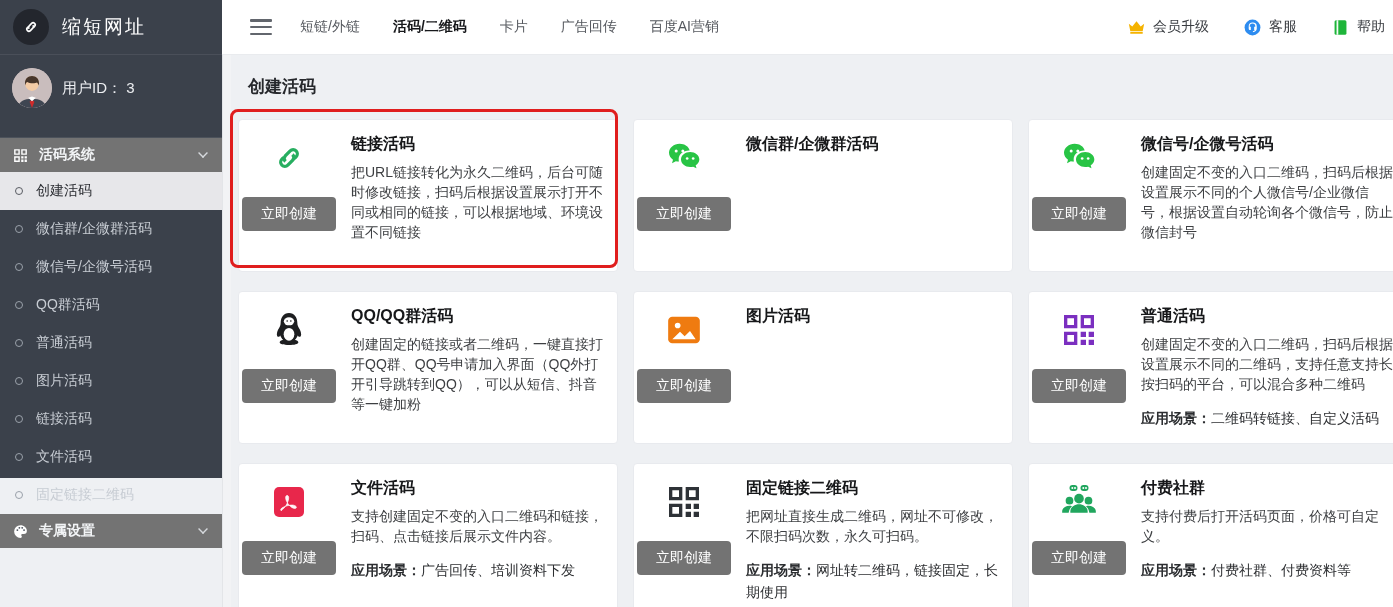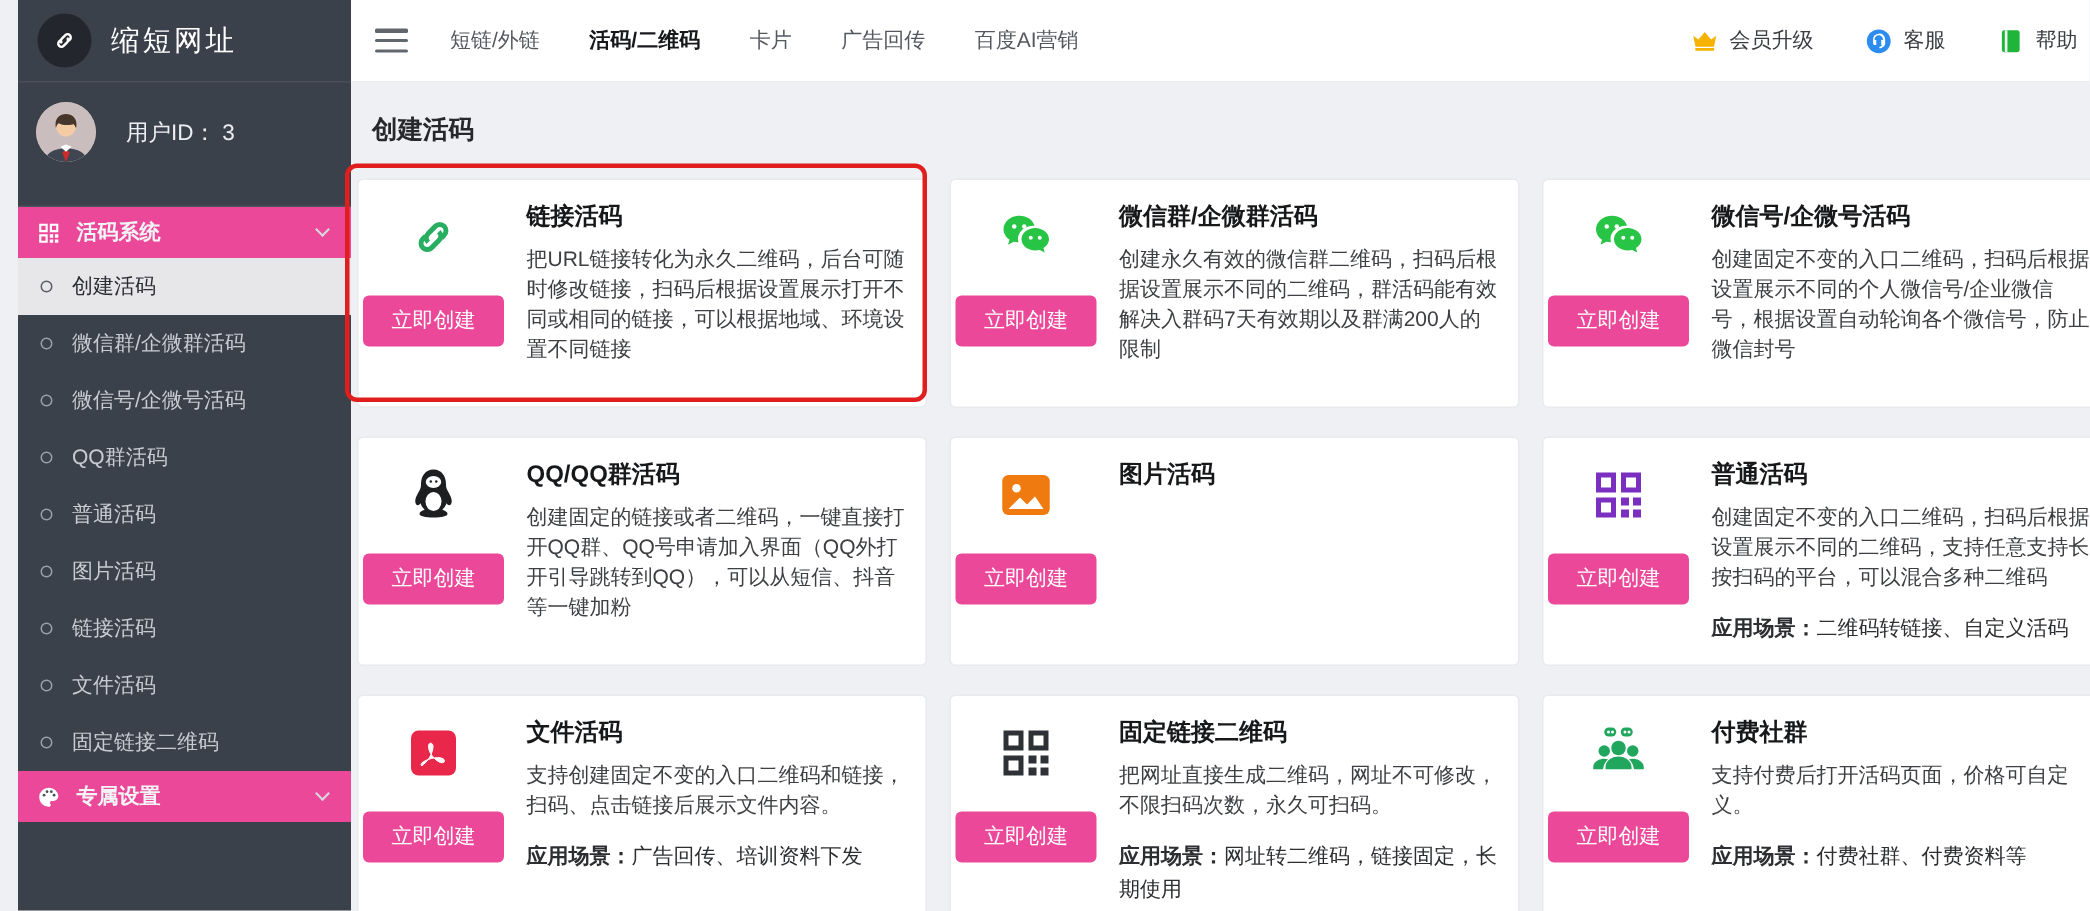--- a/index.html
+++ b/index.html
@@ -1,32 +1,32 @@
 <!DOCTYPE html>
 <html><head>
 <meta charset="utf-8">
 <style>
   * { margin:0; padding:0; box-sizing:border-box; }
   html,body { width:1393px; height:607px; overflow:hidden; background:#eef0f3;
     font-family:"Liberation Sans","DejaVu Sans",sans-serif; }
 
   
-  .sidebar { position:absolute; left:12px; top:0; width:222px; height:607px;
+  .sidebar { position:absolute; left:0; top:0; width:222px; height:478px;
     background:#3b414b; color:#dfe2e6; z-index:2; }
   .logo-row { height:55px; display:flex; align-items:center; padding-left:13px;
     border-bottom:1px solid rgba(255,255,255,.08); }
   .logo-badge { width:36px; height:36px; border-radius:50%; background:#23262d;
     display:flex; align-items:center; justify-content:center; color:#fff; flex:none; }
   .logo-badge svg { width:20px; height:20px; }
   .logo-title { font-size:19px; color:#ffffff; margin-left:13px; letter-spacing:2px; }
   .user-row { height:66px; display:flex; align-items:center; padding-left:12px; }
   .avatar { width:40px; height:40px; border-radius:50%; overflow:hidden; flex:none; background:#c9bdbd; }
-  .user-id { margin-left:20px; font-size:15px; color:#eceef1; }
+  .user-id { margin-left:10px; font-size:15px; color:#eceef1; }
   .sb-divider { border-top:1px solid rgba(255,255,255,.09); margin-top:16px; }
-  .sb-section { height:34px; background:#ec4899; display:flex; align-items:center;
+  .sb-section { height:34px; background:#737373; display:flex; align-items:center;
     padding:0 14px 0 12px; font-size:14px; font-weight:700; color:#f2f4f6; cursor:pointer; }
   .sb-section .sec-icon { width:17px; height:17px; margin-right:10px; color:#fff; flex:none; }
   .sb-section .sec-icon svg { width:100%; height:100%; }
   .chev { margin-left:auto; width:10px; height:10px; border-right:2px solid #d6d9dd;
     border-bottom:2px solid #d6d9dd; transform:rotate(45deg) scale(.7); margin-top:-4px; }
   .sb-item { height:38px; display:flex; align-items:center; padding-left:15px;
     font-size:14px; color:#c7ccd3; cursor:pointer; }
   .sb-item .dot { width:8px; height:8px; border:1.5px solid #9aa1aa; border-radius:50%;
     margin-right:13px; flex:none; }
   .sb-item.active { background:#e7e7ea; color:#2b2d32; }
@@ -53,21 +53,21 @@
   .main::before { content:""; position:absolute; left:0; top:0; width:8px; height:100%;
     background:#f2f3f5; border-left:1px solid #e3e5e8; }
   .page-title { font-size:17px; font-weight:700; color:#26282c; margin-left:10px; }
   .cards { margin-top:21px; display:grid; grid-template-columns:repeat(3,380px);
     grid-auto-rows:153px; column-gap:15px; row-gap:19px; }
   .card { background:#fff; border:1px solid #e8eaee; border-radius:4px;
     padding:13px 14px 12px 9px; display:flex; overflow:hidden; }
   .card-left { width:82px; flex:none; display:flex; flex-direction:column; align-items:center; }
   .icon-box { height:44px; display:flex; align-items:center; justify-content:center; margin-top:3px; }
   .icon-box svg { width:40px; height:40px; }
-  .create-btn { margin-top:17px; background:#ec4899; color:#fff; font-size:14px;
+  .create-btn { margin-top:17px; background:#737373; color:#fff; font-size:14px;
     border:none; border-radius:4px; padding:8px 19px; cursor:pointer; white-space:nowrap;
     font-family:inherit; }
   .card-right { margin-left:21px; flex:1; min-width:0; }
   .card-title { font-size:16px; font-weight:700; color:#17181a; margin:1px 0 7px; }
   .card-desc { font-size:14px; color:#3d3f42; line-height:20px; }
   .card-scene { margin-top:13px; font-size:14px; color:#2c2e31; line-height:22px; }
   .card-scene b { font-weight:700; }
 
   
   .annotation { position:absolute; left:230px; top:109px; width:388px; height:159px;
@@ -284,21 +284,20 @@
         <div class="card-left">
           <div class="icon-box" style="color: rgb(40, 196, 69);">
               <svg>
                 <use href="#i-wechat"></use>
               </svg>
             </div>
           <button class="create-btn">立即创建</button>
         </div>
         <div class="card-right">
           <div class="card-title">微信群/企微群活码</div>
-          <div class="card-desc">创建永久有效的微信群二维码，扫码后根据设置展示不同的二维码，群活码能有效解决入群码7天有效期以及群满200人的限制</div>
 
         </div>
       </section>
 
       <section class="card">
         <div class="card-left">
           <div class="icon-box" style="color: rgb(40, 196, 69);">
               <svg>
                 <use href="#i-wechat"></use>
               </svg>

